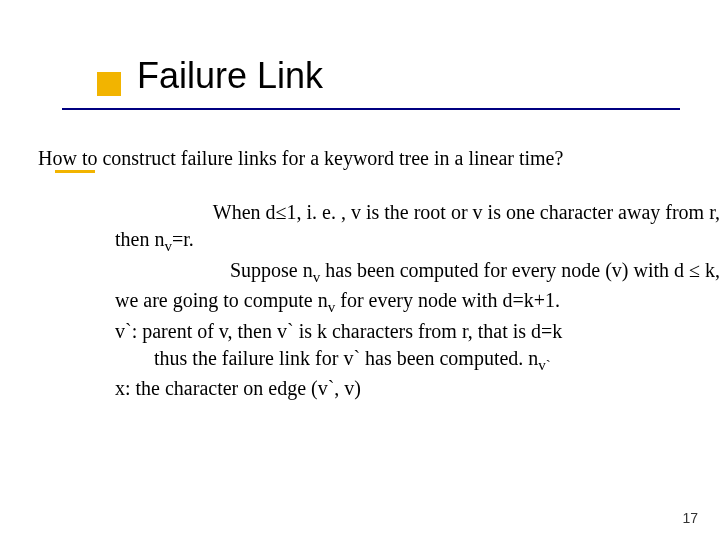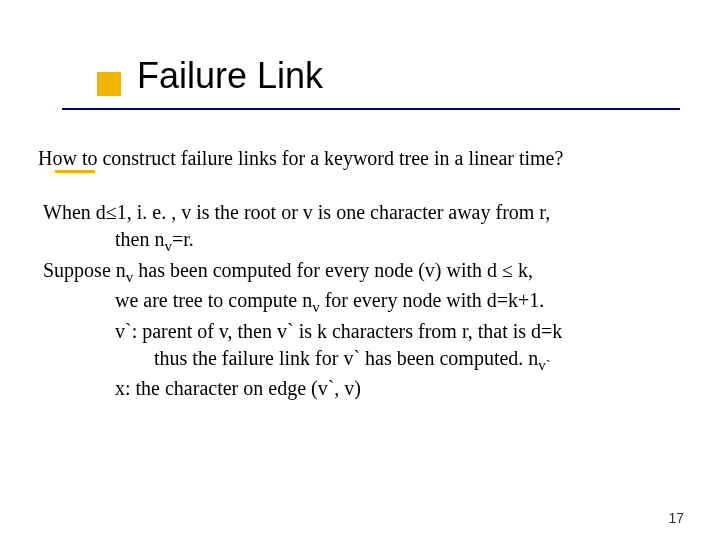--- a/index.html
+++ b/index.html
@@ -57,27 +57,27 @@
     font-size: 20px;
     line-height: 1.32;
     color: #000000;
     padding-top: 40px;
   }
   .q {
     margin-left: 38px;
     margin-bottom: 28px;
   }
   .p0 { margin-left: 38px; }
-  .p1 { margin-left: 43px; }
+  .p1 { margin-left: 55px; text-align: right; }
   .p2 { margin-left: 115px; }
   .p3 { margin-left: 154px; }
   .sub { vertical-align: sub; font-size: 0.75em; }
   .page-number {
     position: absolute;
-    right: 36px;
+    right: 22px;
     bottom: 14px;
     font-family: Arial, sans-serif;
     font-size: 14px;
     color: #333;
   }
 </style>
 </head>
 <body>
 
 <div class="title-block">
@@ -94,21 +94,21 @@
 
   <div class="p1">When d≤1, i. e. , v is the root or v is one character away from r,</div>
   <div class="p2">
     <span>then n</span><span class="sub">v</span><span>=r.</span>
   </div>
 
   <div class="p1">
     <span>Suppose n</span><span class="sub">v</span><span> has been computed for every node (v) with d ≤ k,</span>
   </div>
   <div class="p2">
-    <span>we are tree to compute n</span><span class="sub">v</span><span> for every node with d=k+1.</span>
+    <span>we are going to compute n</span><span class="sub">v</span><span> for every node with d=k+1.</span>
   </div>
   <div class="p2">v`: parent of v, then v` is k characters from r, that is d=k</div>
   <div class="p3">
     <span>thus the failure link for v` has been computed. n</span><span class="sub">v`</span>
   </div>
   <div class="p2">x: the character on edge (v`, v)</div>
 </div>
 
 <div class="page-number">17</div>
 

